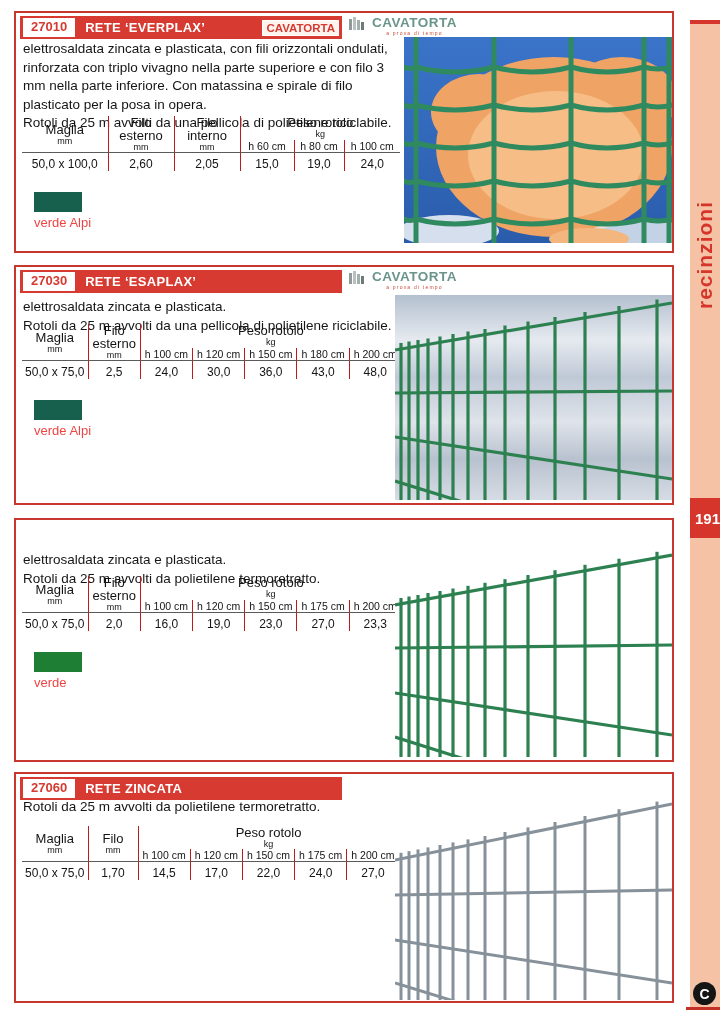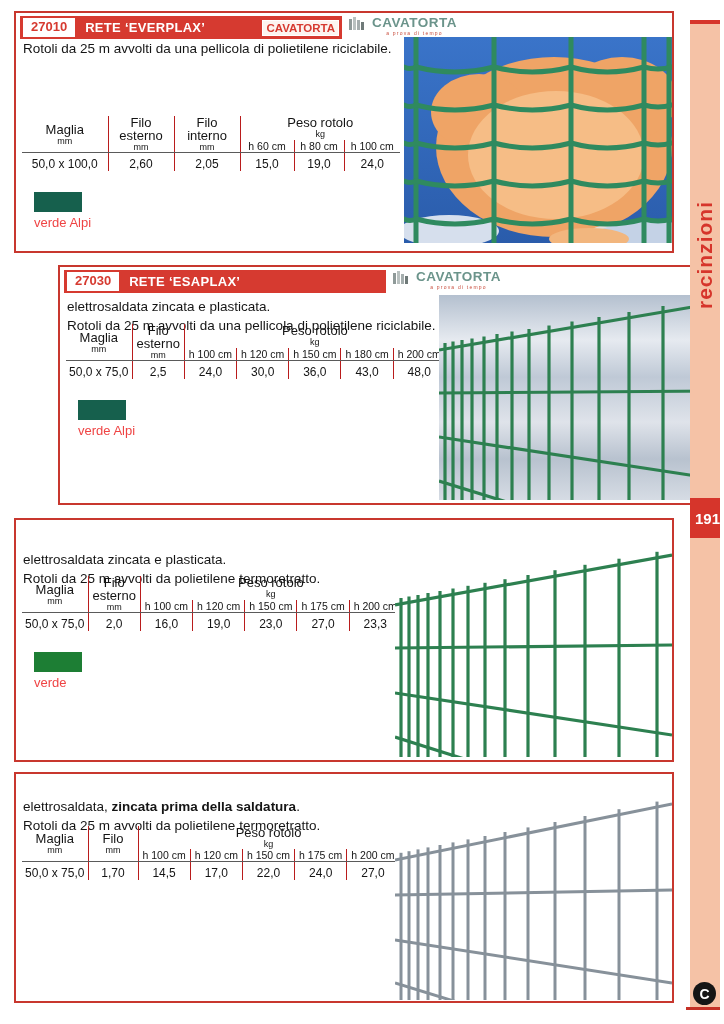--- a/index.html
+++ b/index.html
@@ -2,21 +2,21 @@
 <html><head>
 <meta charset="utf-8">
 <style>
   html,body{margin:0;padding:0;}
   body{width:724px;height:1024px;background:#ffffff;font-family:"Liberation Sans",sans-serif;position:relative;overflow:hidden;}
   .page{position:absolute;inset:0;}
 
   
   .section{position:absolute;left:14px;width:660px;border:2px solid #c8372e;background:#fff;box-sizing:border-box;}
   .s1{top:11px;height:242px;}
-  .s2{top:265px;height:240px;margin-left:44px;}
+  .s2{top:265px;height:240px;}
   .s3{top:518px;height:244px;}
   .s4{top:772px;height:231px;}
 
   .header-bar{position:absolute;top:3px;left:4px;width:322px;height:23px;background:#d63a30;display:flex;align-items:center;}
   .code-box{background:#fff;color:#d63a30;font-weight:700;font-size:13px;line-height:1.2;padding:1px 8px 2px;margin-left:3px;}
   .bar-title{color:#fff;font-weight:700;font-size:13px;letter-spacing:.3px;margin-left:10px;white-space:nowrap;}
   .badge{margin-left:auto;margin-right:3px;background:#fdf4f0;border:1px solid #fff;color:#d63a30;font-weight:700;font-size:11.5px;padding:1px 3px;white-space:nowrap;}
 
   .brand{position:absolute;top:3px;left:333px;display:flex;align-items:flex-start;gap:8px;}
   .brand-name{font-weight:700;font-size:13.5px;letter-spacing:.5px;color:#6b948b;line-height:13px;display:block;}
@@ -84,20 +84,21 @@
         <rect x="4" y="1" width="3" height="13" fill="#b9c1c0"></rect>
         <rect x="8" y="4" width="3" height="10" fill="#a5aeae"></rect>
         <rect x="12" y="6" width="3" height="8" fill="#6f7a79"></rect>
       </svg>
       <span>
         <span class="brand-name">CAVATORTA</span>
         <span class="brand-tag">a prova di tempo</span>
       </span>
     </div>
     <div class="desc">
+      <div>elettrosaldata zincata e plasticata, con fili orizzontali ondulati, rinforzata con triplo vivagno nella parte superiore e con filo 3 mm nella parte inferiore. Con matassina e spirale di filo plasticato per la posa in opera.</div>
       <div>Rotoli da 25 m avvolti da una pellicola di polietilene riciclabile.</div>
     </div>
 
     <table class="spec">
       <colgroup>
           <col style="width:86px">
           <col style="width:66px">
           <col style="width:66px">
           <col style="width:54px">
           <col style="width:50px">
@@ -355,22 +356,25 @@
           <path d="M133,30 V212"></path>
           <path d="M160,25.2 V212"></path>
           <path d="M190,19.8 V212"></path>
         <path d="M224,13.7 V212"></path>
           <path d="M262,6.8 V212"></path>
       </g>
     </svg>
   </div>
 
   <div class="section s4">
+    <div class="header-bar">
+      <span class="code-box">27060</span>
+      <span class="bar-title">RETE ZINCATA</span>
+    </div>
     <div class="desc">
-      <div><span>elettrosaldata, </span><b>zincata prima della saldatura</b><span>.</span></div>
       <div>Rotoli da 25 m avvolti da polietilene termoretratto.</div>
     </div>
 
     <table class="spec">
       <colgroup>
           <col style="width:66px">
           <col style="width:50px">
           <col style="width:52px">
           <col style="width:51px">
           <col style="width:51px">

